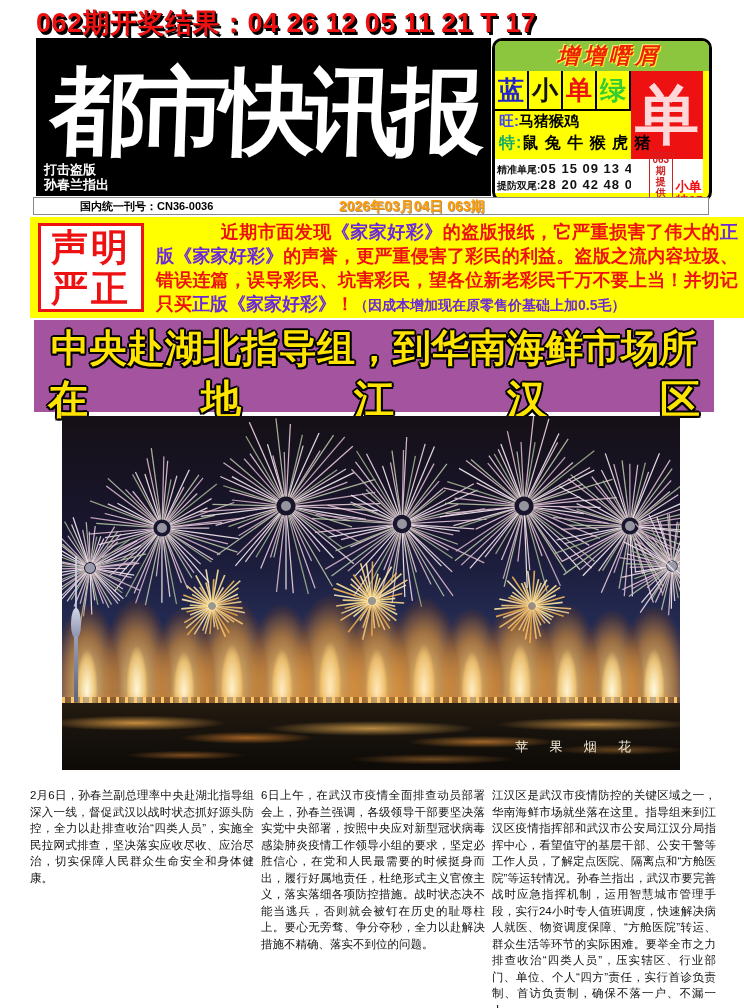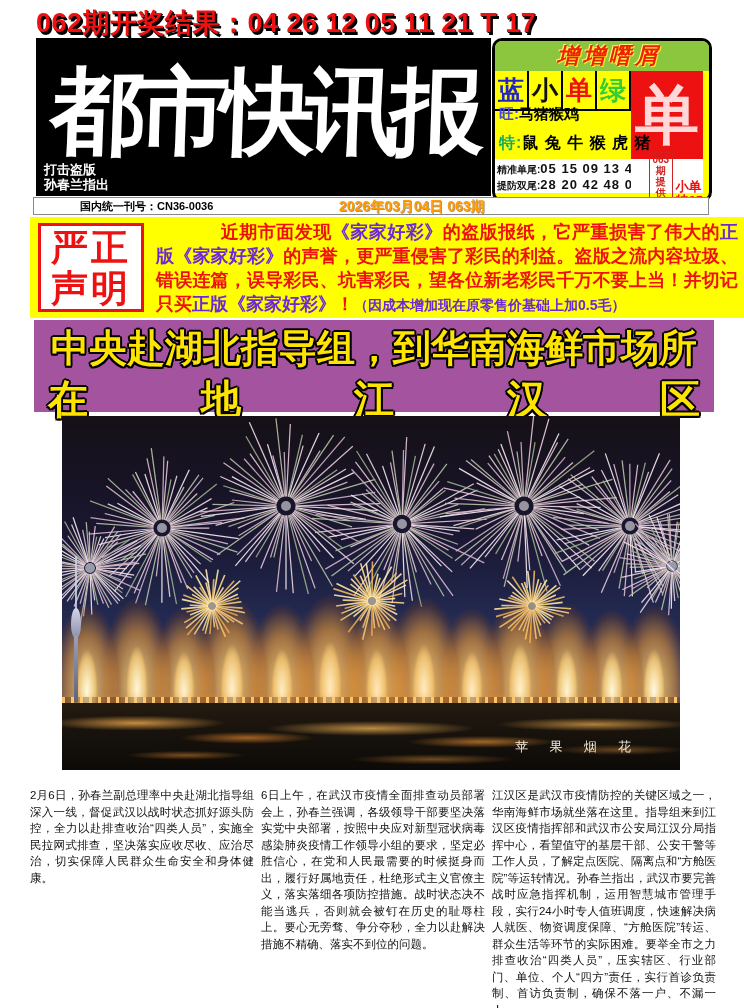--- a/index.html
+++ b/index.html
@@ -24,21 +24,21 @@
     border:3px solid #000;border-radius:10px;background:#ffff00;overflow:hidden;}
   .tip-banner{position:absolute;top:0;left:0;width:228px;height:30px;background:#8cc63e;
     text-align:center;line-height:30px;font-size:22px;font-weight:900;font-style:italic;
     color:#ee2200;font-family:"Liberation Serif",serif;letter-spacing:4px;
     text-shadow:1px 1px 0 #ffee33,-1px -1px 0 #ffee77;}
   .tip-cells{position:absolute;top:30px;left:0;width:136px;height:40px;display:flex;}
   .tip-cell{flex:1;border-right:2px solid #000;border-bottom:2px solid #000;
     text-align:center;line-height:38px;font-size:26px;font-weight:900;background:#ffff00;}
   .big-box{position:absolute;top:30px;left:136px;width:72px;height:88px;background:#ee1111;
     text-align:center;line-height:88px;font-size:64px;font-weight:900;color:#ffd9d9;}
-  .wang-line{position:absolute;top:64px;left:4px;width:132px;height:20px;font-size:15px;
+  .wang-line{position:absolute;top:71px;left:4px;width:132px;height:20px;font-size:15px;
     font-weight:900;white-space:nowrap;}
   .wang-label{color:#4747ee;}
   .te-line{position:absolute;top:92px;left:4px;width:132px;height:24px;font-size:16px;
     font-weight:900;white-space:nowrap;letter-spacing:1px;}
   .te-label{color:#11aa66;}
   .tip-white{position:absolute;top:118px;left:0;width:208px;height:34px;background:#fff;}
   .tail-row{white-space:nowrap;font-weight:900;color:#111;height:16px;line-height:17px;
     padding-left:2px;}
   .tail-label{font-size:10px;}
   .tail-values{font-size:13px;letter-spacing:1px;}
@@ -186,22 +186,22 @@
     </div>
   </div>
 
   <div class="issue-bar">
     <div class="issue-serial">国内统一刊号：CN36-0036</div>
     <div class="issue-date">2026年03月04日  063期</div>
   </div>
 
   <div class="declaration">
     <div class="decl-box">
+      <div>声明</div>
       <div>严正</div>
-      <div>声明</div>
     </div>
     <p class="decl-text" id="decl-text"><span>近期市面发现</span><span class="hl">《家家好彩》</span><span>的盗版报纸，它严重损害了伟大的</span><span class="hl">正版《家家好彩》</span><span>的声誉，更严重侵害了彩民的利益。盗版之流内容垃圾、错误连篇，误导彩民、坑害彩民，望各位新老彩民千万不要上当！并切记只买</span><span class="hl">正版《家家好彩》</span><span>！</span><span class="hl small">（因成本增加现在原零售价基础上加0.5毛）</span></p>
   </div>
 
   <div class="headline">
     <div class="hl-line1 outline-yellow">中央赴湖北指导组，到华南海鲜市场所</div>
     <div class="hl-line2" id="hl-line2">
         <span class="outline-yellow">在</span>
         <span class="outline-yellow">地</span>
         <span class="outline-yellow">江</span>

